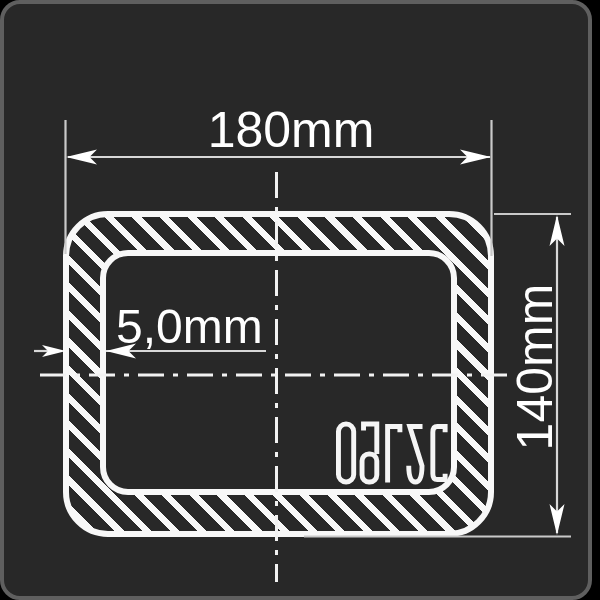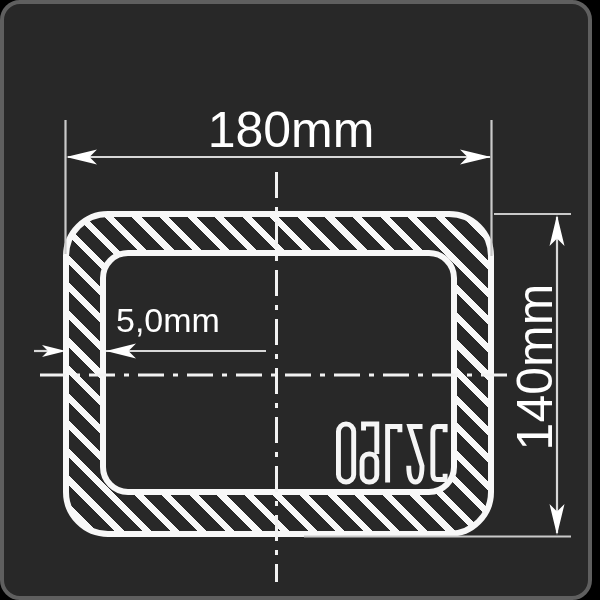--- a/index.html
+++ b/index.html
@@ -13,21 +13,21 @@
       box-sizing:border-box;border:6px solid #f8f8f8;border-radius:45px;
       background:repeating-linear-gradient(45deg,#282828 0px,#282828 13px,#f8f8f8 13px,#f8f8f8 19.5px);}
   #tube-inner{position:absolute;left:31px;top:33px;width:357px;height:245px;
       box-sizing:border-box;border:6px solid #f8f8f8;border-radius:28px;background:#282828;}
   
   #dims{position:absolute;left:0;top:0;width:600px;height:600px;}
   .dim-label{position:absolute;color:#ffffff;font-size:50px;line-height:1;white-space:nowrap;}
   #label-width{left:187px;top:101px;width:200px;text-align:center;}
   #label-height{left:431px;top:338px;width:200px;height:50px;text-align:center;
       transform:rotate(-90deg);transform-origin:50% 50%;}
-  #label-wall{left:112px;top:299px;font-size:34px;}
+  #label-wall{left:112px;top:299px;font-size:48px;}
   #steel-grade{position:absolute;left:332px;top:416px;width:116px;height:66px;}
 </style>
 </head>
 <body>
 
 <div id="stage">
   <div id="panel">
 
     <div id="tube-outer">
       <div id="tube-inner"></div>

